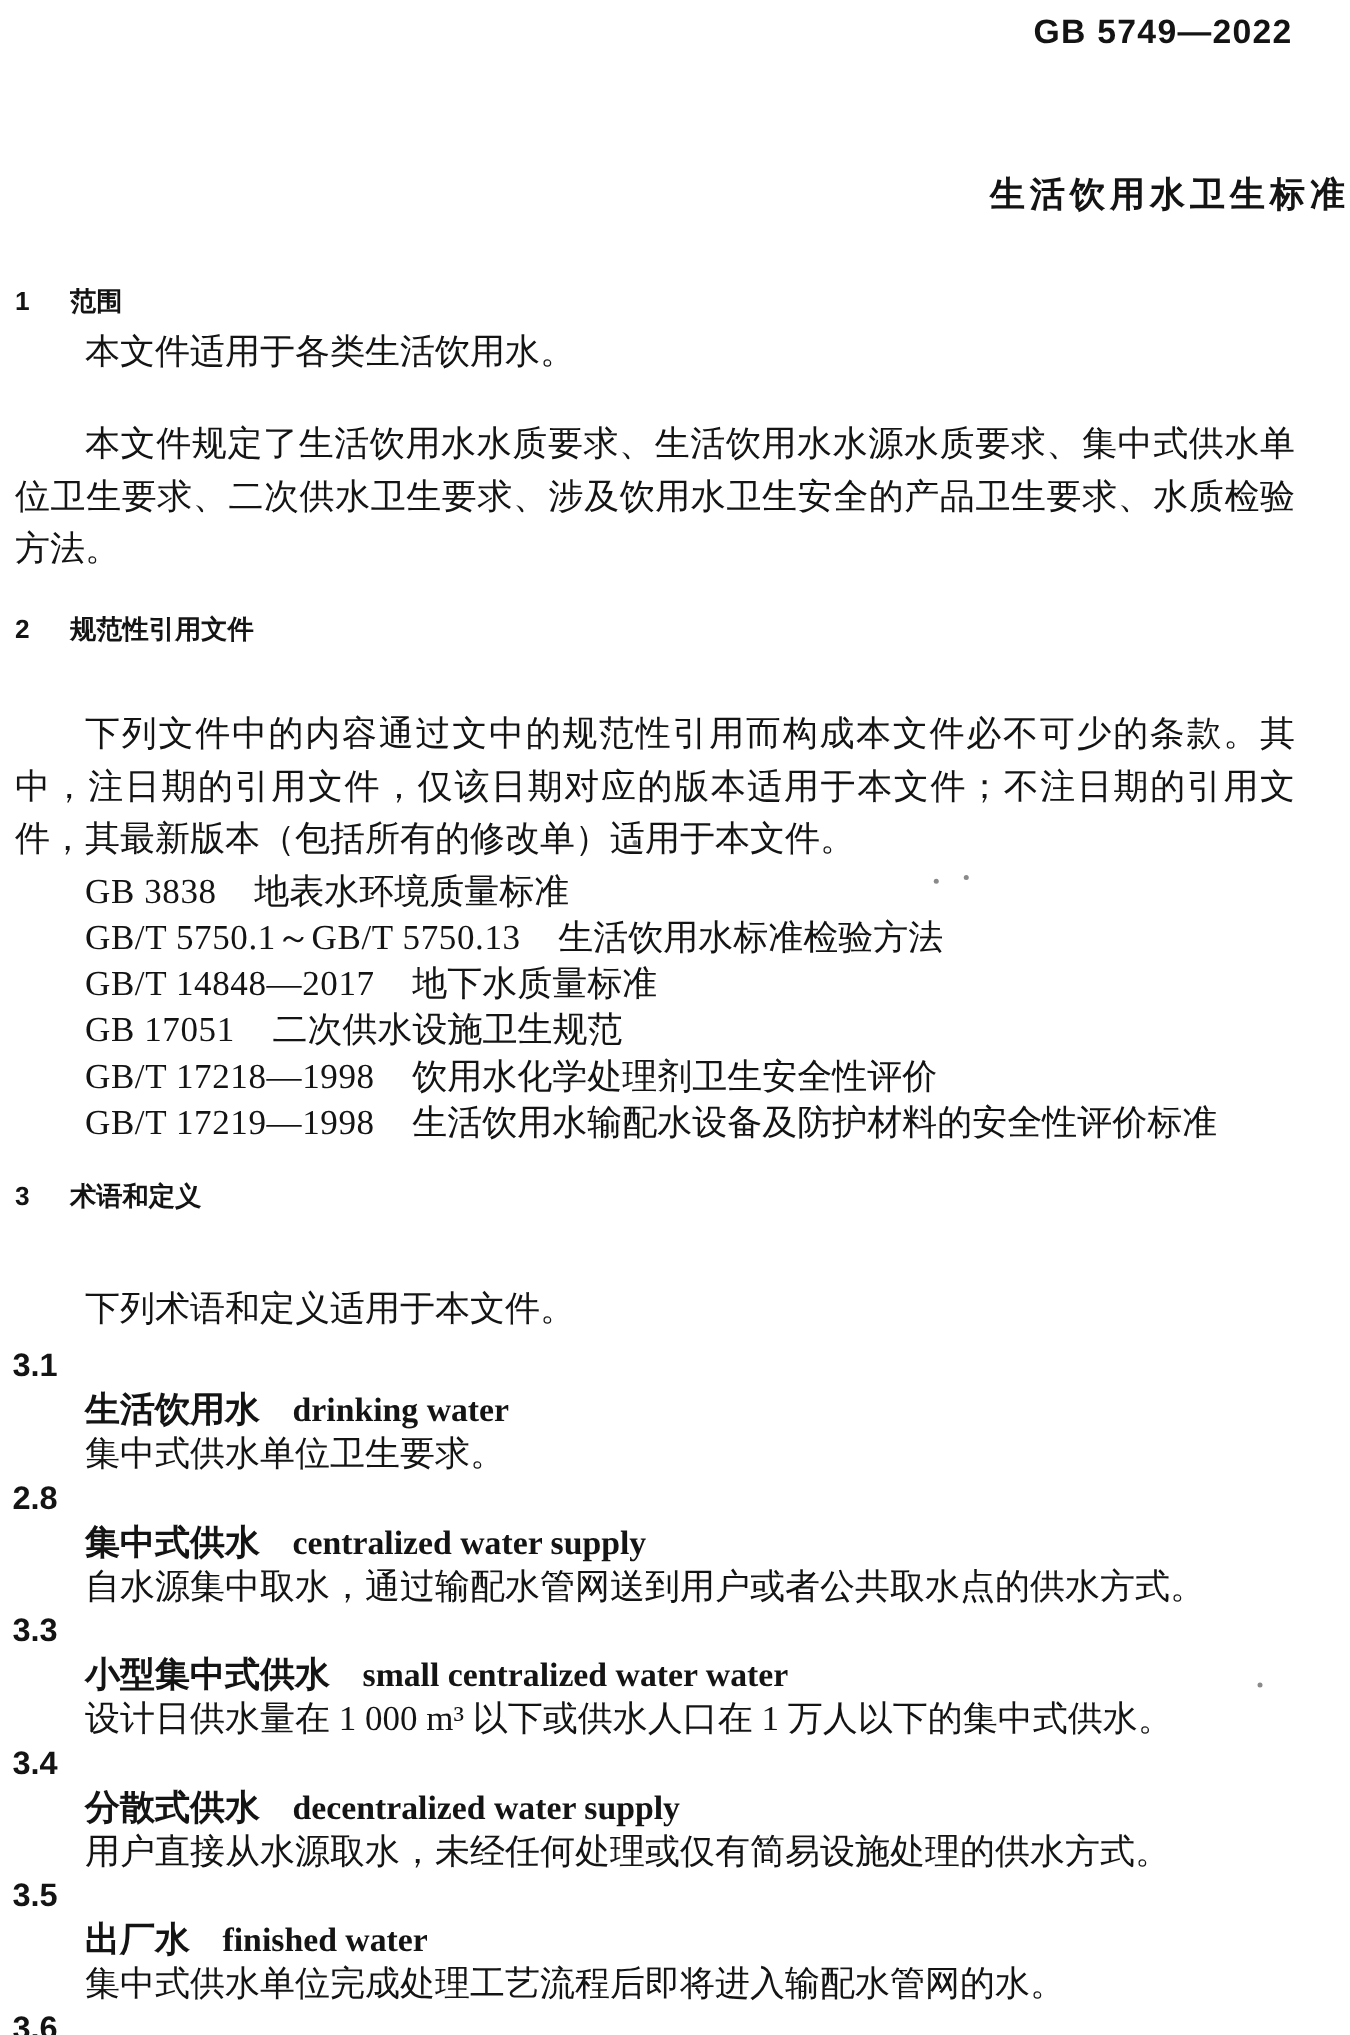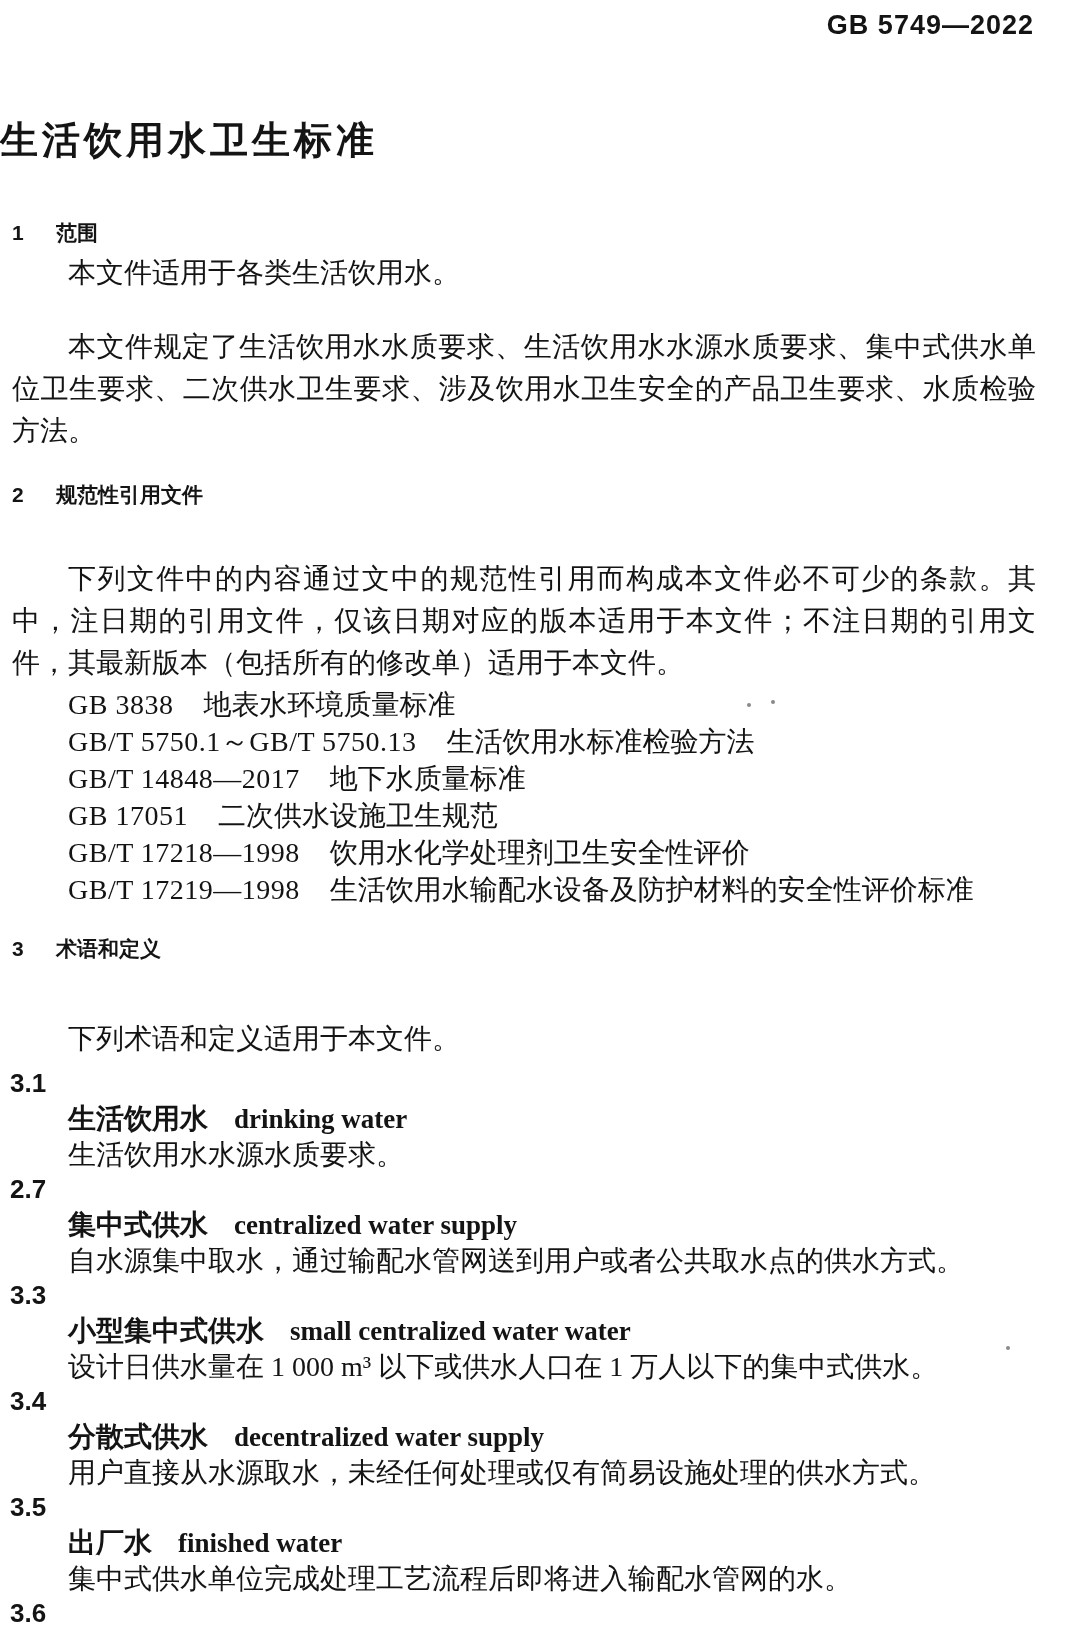--- a/index.html
+++ b/index.html
@@ -22,25 +22,25 @@
     padding-top: 10px;
     padding-right: 46px;
     text-align: right;
     font-family: "Liberation Sans", "DejaVu Sans", sans-serif;
     font-weight: bold;
     font-size: 27px;
     letter-spacing: 1px;
   }
   
   .doc-title {
-    margin-top: 74px;
-    text-align: left;
-    font-family: "Liberation Sans", "DejaVu Sans", sans-serif;
-    font-weight: bold;
-    font-size: 38px;
+    margin-top: 96px;
+    text-align: right;
+    font-family: "Liberation Sans", "DejaVu Sans", sans-serif;
+    font-weight: bold;
+    font-size: 28px;
     letter-spacing: 4px;
   }
   
   .sec-heading {
     font-family: "Liberation Sans", "DejaVu Sans", sans-serif;
     font-weight: bold;
     font-size: 21px;
     padding-left: 12px;
     line-height: 38px;
   }
@@ -157,25 +157,25 @@
   </div>
   <p class="para" id="sec3-intro">下列术语和定义适用于本文件。</p>
 
   <div class="terms">
 
     <div class="term">
       <div class="term-id">3.1</div>
       <div class="term-name">
         <span class="term-zh">生活饮用水</span><span class="term-en">drinking water</span>
       </div>
-      <div class="term-def">生活饮用水水源水质要求。</div>
-    </div>
-
-    <div class="term">
-      <div class="term-id">2.7</div>
+      <div class="term-def">集中式供水单位卫生要求。</div>
+    </div>
+
+    <div class="term">
+      <div class="term-id">2.8</div>
       <div class="term-name">
         <span class="term-zh">集中式供水</span><span class="term-en">centralized water supply</span>
       </div>
       <div class="term-def">自水源集中取水，通过输配水管网送到用户或者公共取水点的供水方式。</div>
     </div>
 
     <div class="term">
       <div class="term-id">3.3</div>
       <div class="term-name">
         <span class="term-zh">小型集中式供水</span><span class="term-en">small centralized water water</span>

